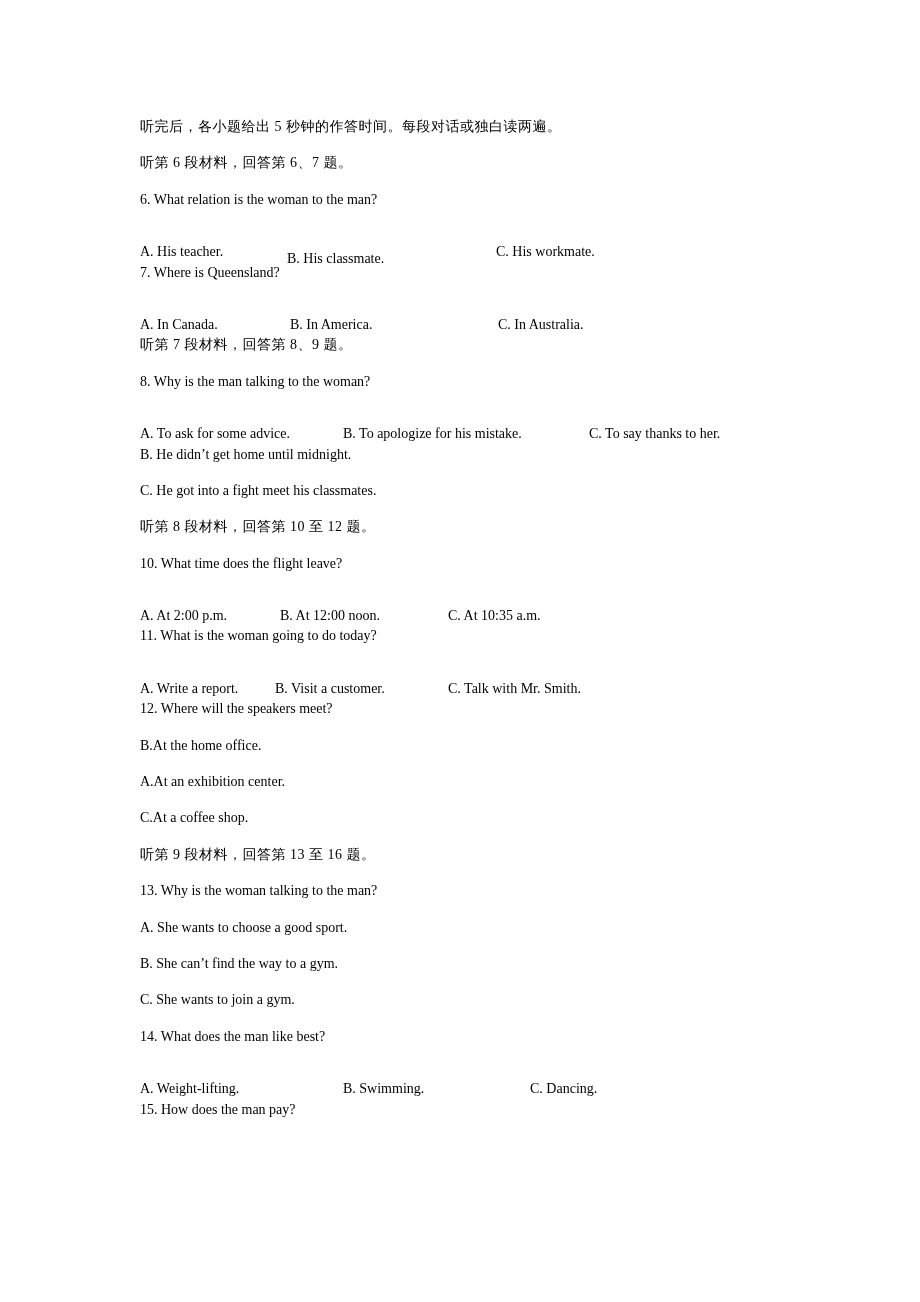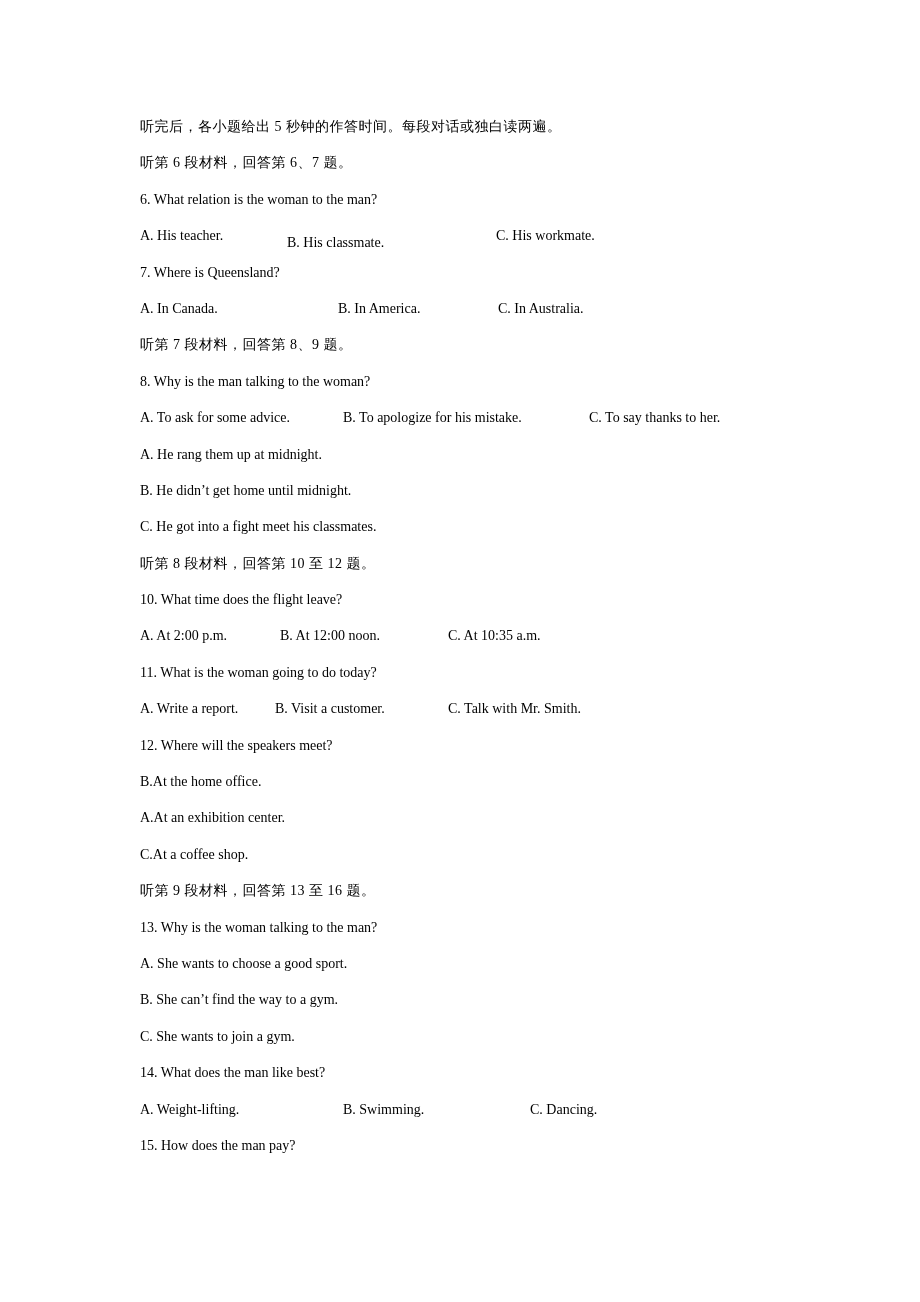--- a/index.html
+++ b/index.html
@@ -16,49 +16,48 @@
     overflow: hidden;
   }
   .line {
     margin: 0;
     height: 36.4px;
     line-height: 20px;
     white-space: nowrap;
   }
   .line.zh { letter-spacing: 0.5px; }
   .options-row { position: relative; }
-  .opt { position: absolute; top: 0; white-space: nowrap; }
+  .opt { position: absolute; top: 16px; white-space: nowrap; }
 </style>
 </head>
 <body>
 
 <div class="page">
   <div>
       <p class="line zh">听完后，各小题给出 5 秒钟的作答时间。每段对话或独白读两遍。</p>
       <p class="line zh">听第 6 段材料，回答第 6、7 题。</p>
       <p class="line">6. What relation is the woman to the man?</p>
       <p class="line options-row">
         <span class="opt" style="left: 0px;">A. His teacher.</span>
         <span class="opt" style="left: 147px; margin-top: 7px;">B. His classmate.</span>
         <span class="opt" style="left: 356px;">C. His workmate.</span>
       </p>
       <p class="line">7. Where is Queensland?</p>
       <p class="line options-row">
         <span class="opt" style="left: 0px;">A. In Canada.</span>
-        <span class="opt" style="left: 150px; margin-left: 48px;">B. In America.</span>
+        <span class="opt" style="left: 150px;">B. In America.</span>
         <span class="opt" style="left: 358px;">C. In Australia.</span>
       </p>
       <p class="line zh">听第 7 段材料，回答第 8、9 题。</p>
       <p class="line">8. Why is the man talking to the woman?</p>
       <p class="line options-row">
         <span class="opt" style="left: 0px;">A. To ask for some advice.</span>
         <span class="opt" style="left: 203px;">B. To apologize for his mistake.</span>
         <span class="opt" style="left: 449px;">C. To say thanks to her.</span>
       </p>
-      <p class="line">A. He rang them up at midnight.</p>
       <p class="line">B. He didn’t get home until midnight.</p>
       <p class="line">C. He got into a fight meet his classmates.</p>
       <p class="line zh">听第 8 段材料，回答第 10 至 12 题。</p>
       <p class="line">10. What time does the flight leave?</p>
       <p class="line options-row">
         <span class="opt" style="left: 0px; text-align: right;">A. At 2:00 p.m.</span>
         <span class="opt" style="left: 140px;">B. At 12:00 noon.</span>
         <span class="opt" style="left: 308px;">C. At 10:35 a.m.</span>
       </p>
       <p class="line">11. What is the woman going to do today?</p>

